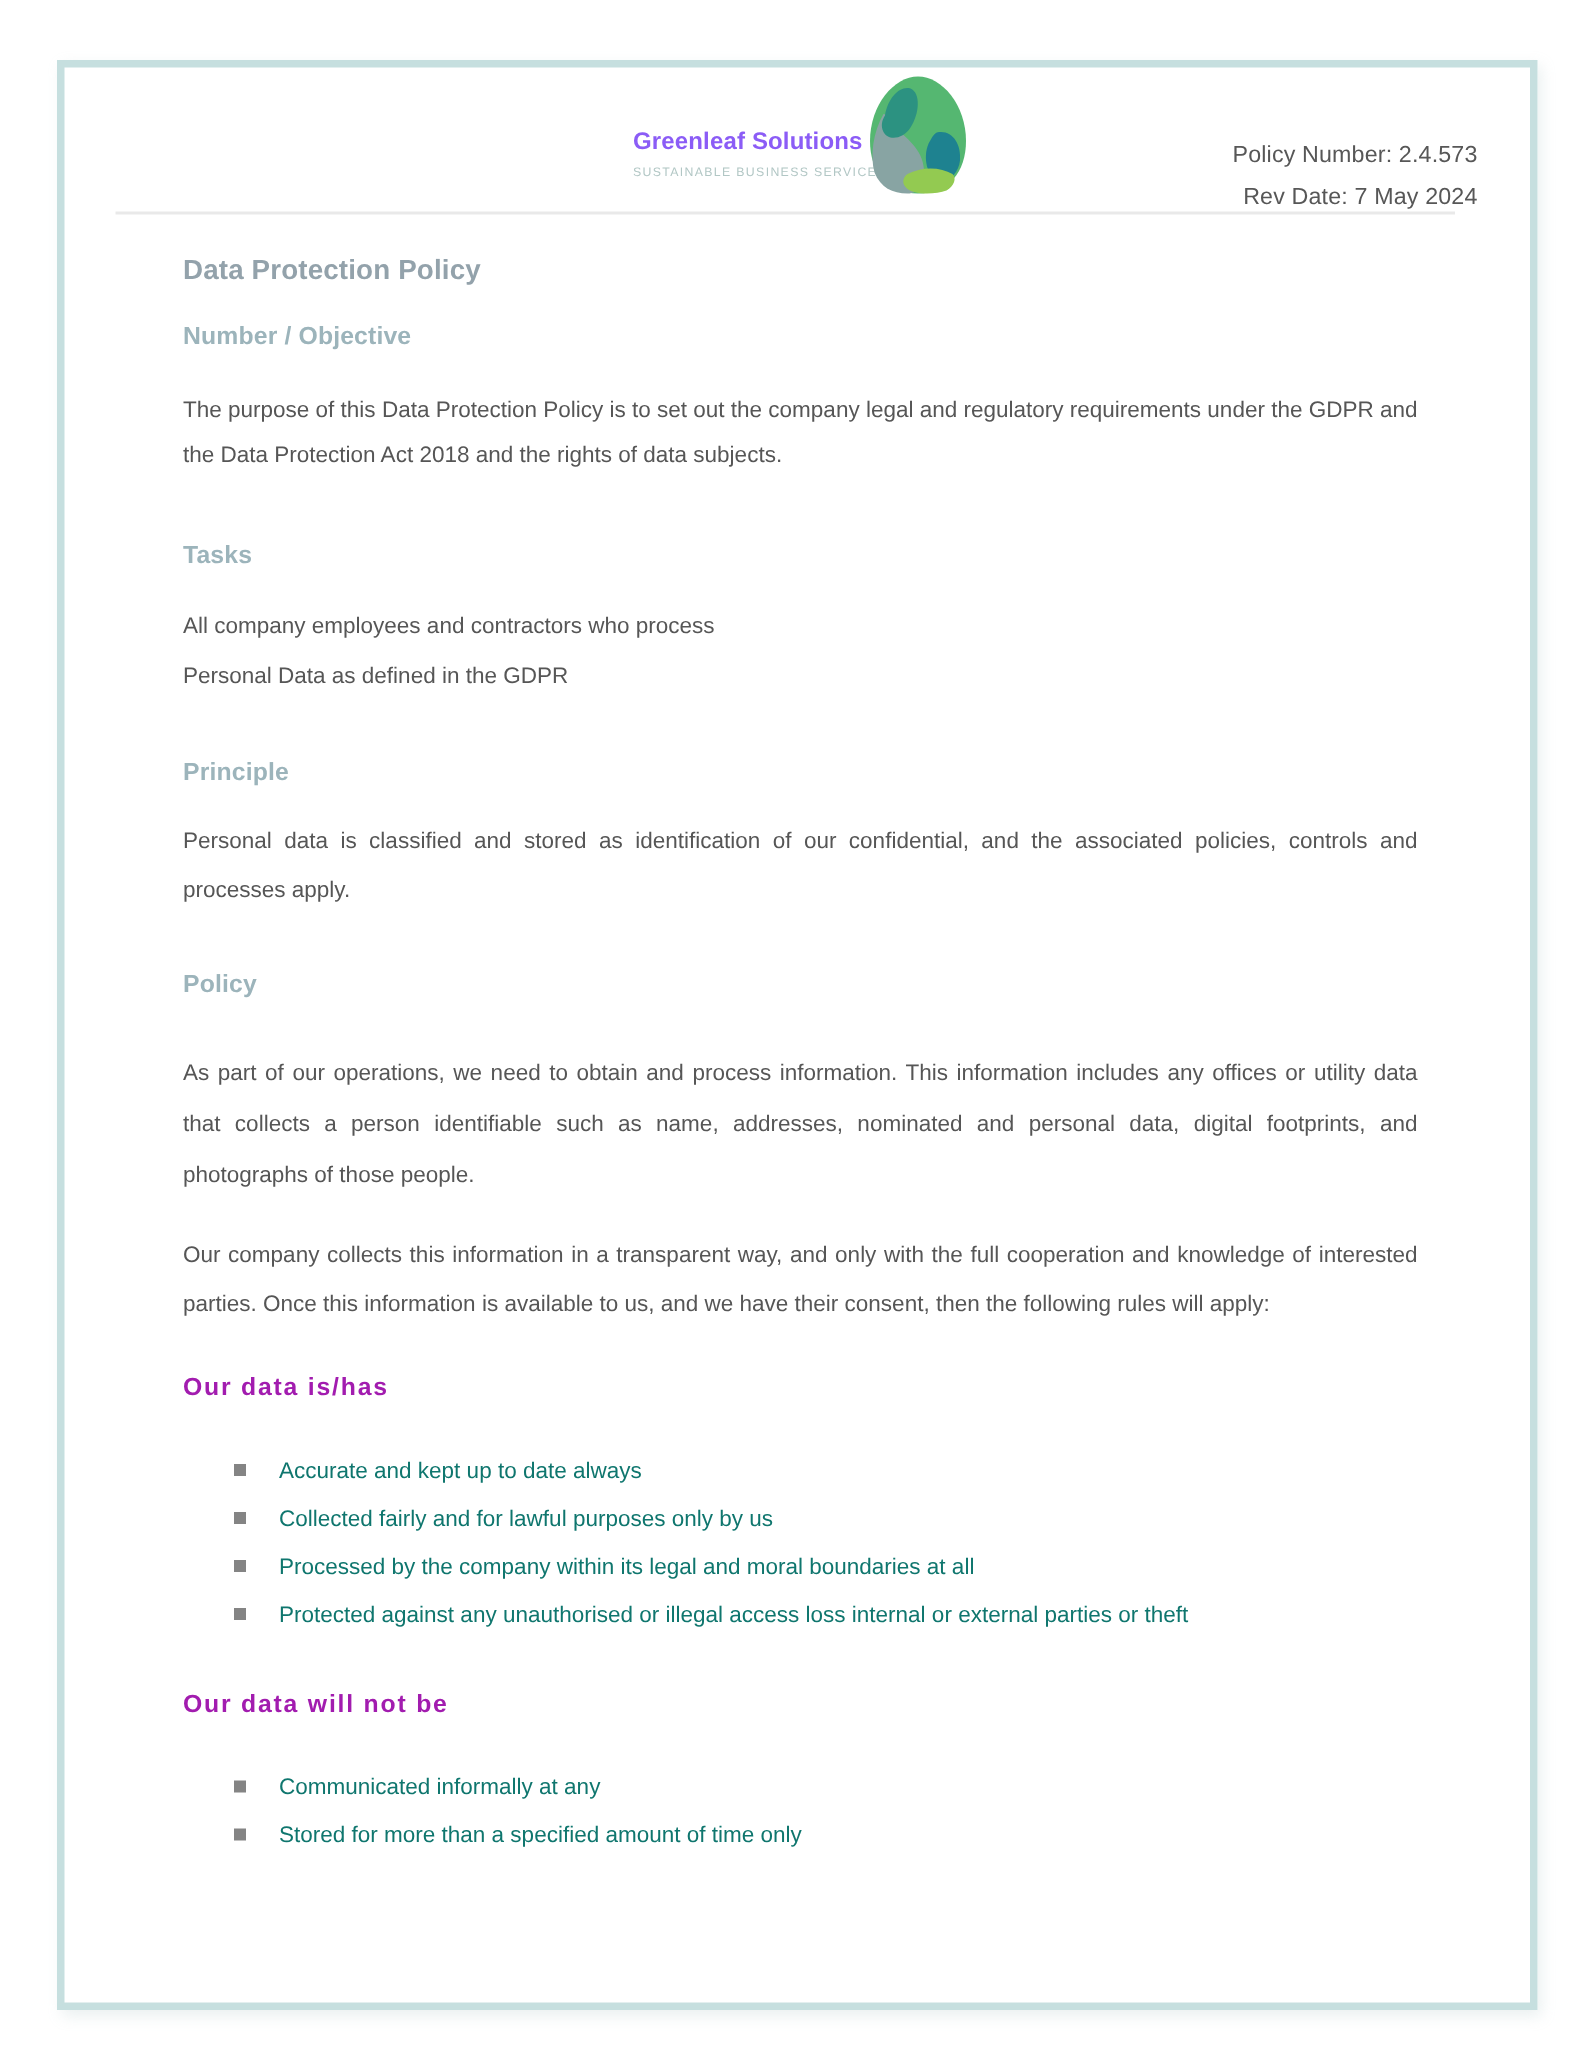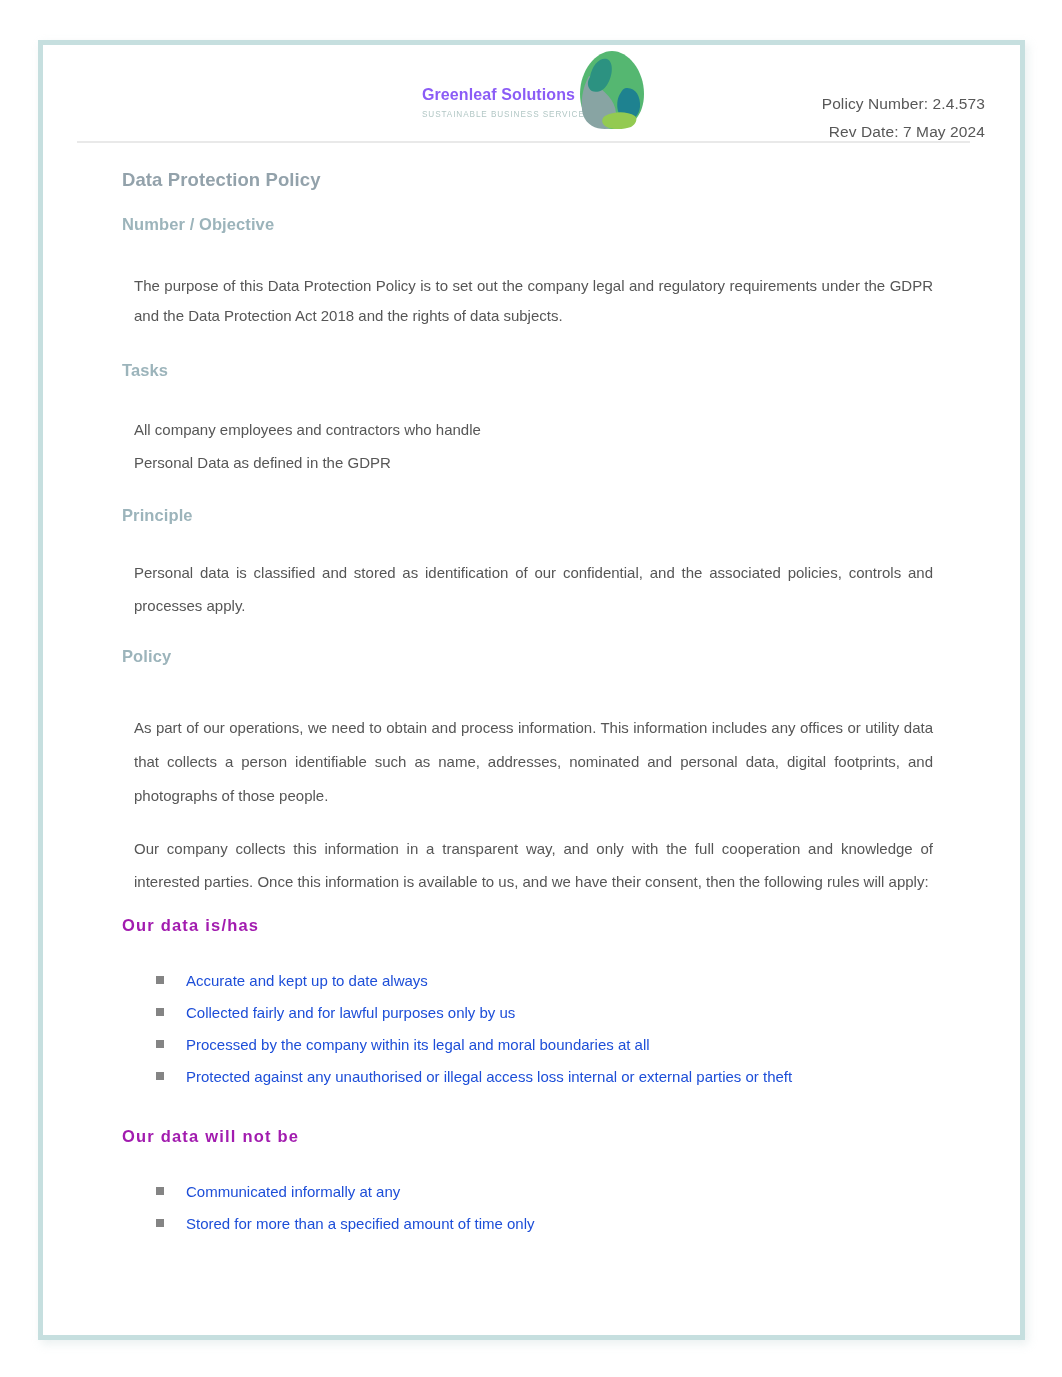--- a/index.html
+++ b/index.html
@@ -29,27 +29,27 @@
 
   .rule { position:absolute; left:77px; top:141px; width:893px; height:2px;
           background:#e9e9e9; }
 
   
   .body { position:absolute; left:122px; top:0; width:823px; }
   .row { position:absolute; left:0; width:823px; }
   h1.title { font-size:18.5px; color:#93a2ab; margin:0; font-weight:bold; letter-spacing:.1px;}
   h2.sec  { font-size:16.5px; color:#9cb4bb; margin:0; font-weight:bold; letter-spacing:.1px;}
   h3.gsec { font-size:16.5px; color:#a21caf; margin:0; font-weight:bold; letter-spacing:1.2px;}
-  p.para  { font-size:15px; color:#565656; line-height:32.7px; text-align:justify; margin:12px;
+  p.para  { font-size:15px; color:#565656; line-height:32.7px; text-align:justify; margin:0;
             text-justify: inter-word; }
   p.plain { text-align:left; }
   p.lh30  { line-height:29.5px; }
   p.lh34  { line-height:34px; }
   ul.bl   { margin:0; padding:0; list-style:none; }
-  ul.bl li{ font-size:15px; color:#1d4ed8; line-height:32px; position:relative; padding-left:64px; }
+  ul.bl li{ font-size:15px; color:#0f766e; line-height:32px; position:relative; padding-left:64px; }
   ul.bl li .bullet { position:absolute; left:34px; top:11px; width:8px; height:8px;
                      background:#848484; }
 </style>
 </head>
 <body>
 
 <div class="page"></div>
 
 <div class="hdr-left">
 </div>
@@ -91,21 +91,21 @@
     <h2 class="sec">Number / Objective</h2>
   </div>
   <div class="row" style="top:259px">
     <p class="para lh30">The purpose of this Data Protection Policy is to set out the company legal and regulatory requirements under the GDPR and the Data Protection Act 2018 and the rights of data subjects.</p>
   </div>
 
   <div class="row" style="top:361px">
     <h2 class="sec">Tasks</h2>
   </div>
   <div class="row" style="top:402px">
-    <p class="para plain">All company employees and contractors who handle</p>
+    <p class="para plain">All company employees and contractors who process</p>
   </div>
   <div class="row" style="top:435px">
     <p class="para plain">Personal Data as defined in the GDPR</p>
   </div>
 
   <div class="row" style="top:506px">
     <h2 class="sec">Principle</h2>
   </div>
   <div class="row" style="top:545px">
     <p class="para">Personal data is classified and stored as identification of our confidential, and the associated policies, controls and processes apply.</p>

